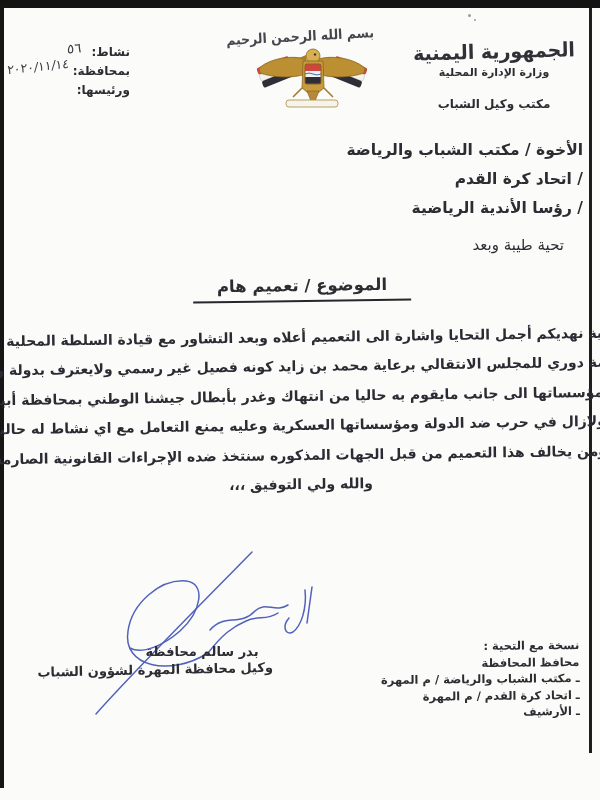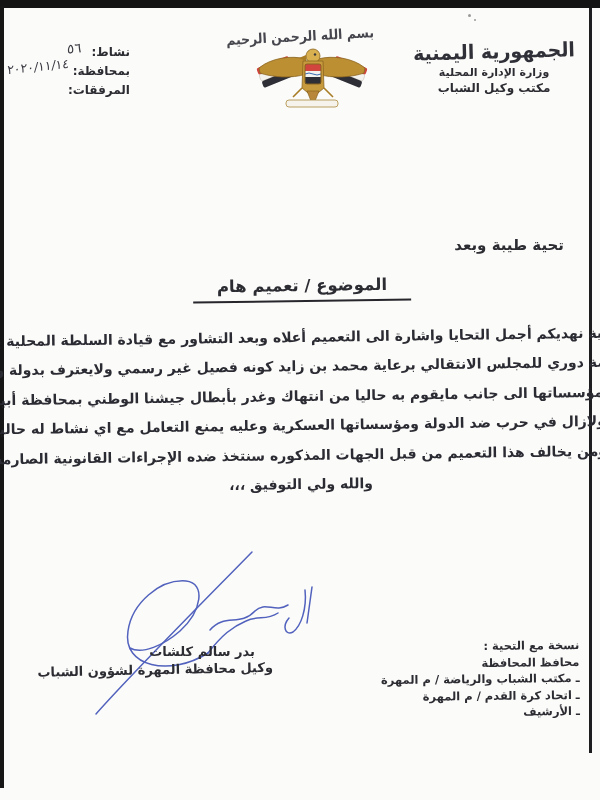--- a/index.html
+++ b/index.html
@@ -12,38 +12,38 @@
   
   .scan-bar-top{position:absolute;left:0;top:0;width:600px;height:8px;background:#141414;}
   .scan-bar-left{position:absolute;left:0;top:6px;width:4px;height:782px;background:#161616;}
   .scan-line-right{position:absolute;left:589px;top:8px;width:3px;height:745px;background:#1d1d1f;}
   .speck{position:absolute;background:#9a9a9a;border-radius:50%;}
 
   
   .lh-right{position:absolute;right:16px;top:40px;width:180px;text-align:center;}
   .lh-country{font-size:19px;font-weight:700;letter-spacing:-0.5px;transform:rotate(-1.5deg) scaleY(1.05);color:#303038;}
   .lh-ministry{font-size:11px;font-weight:700;margin-top:4px;}
-  .lh-office{font-size:12px;font-weight:700;margin-top:2px;}
+  .lh-office{font-size:12px;font-weight:700;margin-top:18px;}
 
   .lh-left{position:absolute;left:12px;top:44px;width:118px;font-size:12px;font-weight:700;}
   .ref-row{display:flex;align-items:flex-start;margin-bottom:3px;line-height:16px;}
   .ref-label{white-space:nowrap;}
   .handwriting{
     font-weight:400;font-size:13.5px;color:#3b3b44;white-space:nowrap;
     transform:rotate(-6deg) skewX(-6deg);transform-origin:center;margin-right:10px;margin-top:-4px;
   }
   .hw-date{margin-right:4px;font-size:12.5px;}
 
   .lh-center{position:absolute;left:250px;top:28px;width:124px;text-align:center;}
   .bismillah{font-size:12.5px;font-weight:700;color:#46464e;transform:rotate(-3deg) scaleY(1.1);letter-spacing:-0.5px;white-space:nowrap;}
   .emblem{margin-top:1px;}
 
   
   .recipients{position:absolute;right:17px;top:136px;text-align:right;font-weight:700;font-size:15.5px;line-height:29px;white-space:nowrap;}
-  .greeting{position:absolute;right:36px;top:236px;font-weight:700;font-size:15px;white-space:nowrap;}
+  .greeting{position:absolute;right:36px;top:236px;font-weight:400;font-size:15px;white-space:nowrap;}
 
   
   .subject{
     position:absolute;left:193px;top:276px;width:218px;text-align:center;
     font-size:16.5px;font-weight:700;padding-bottom:5px;border-bottom:2.5px solid #26262c;
     transform:rotate(-0.8deg);white-space:nowrap;
   }
 
   
   .body-block{position:absolute;left:8px;top:322px;width:584px;transform:rotate(-0.8deg);}
@@ -78,21 +78,21 @@
   <div class="lh-left">
     <div class="ref-row">
       <span class="ref-label">نشاط:</span>
       <span class="handwriting">٥٦</span>
     </div>
     <div class="ref-row">
       <span class="ref-label">بمحافظة:</span>
       <span class="handwriting hw-date">٢٠٢٠/١١/١٤</span>
     </div>
     <div class="ref-row">
-      <span class="ref-label">المرفقات:</span>
+      <span class="ref-label">ورئيسها:</span>
     </div>
   </div>
 
   <div class="lh-center">
     <div class="bismillah">بسم الله الرحمن الرحيم</div>
     <svg class="emblem" width="112" height="64" viewBox="0 0 112 64">
 
       <g transform="rotate(-22 24 30)">
         <rect x="4" y="16" width="34" height="7" rx="2" fill="#d2453f"></rect>
         <rect x="4" y="23" width="34" height="7" rx="2" fill="#f4f2ee" stroke="#c9c4ba" stroke-width="0.6"></rect>
@@ -122,20 +122,25 @@
         <rect x="49" y="20" width="16" height="20" rx="2" fill="none" stroke="#8a6420" stroke-width="1"></rect>
       </g>
 
       <path d="M51,47 L63,47 L57,62 Z" fill="#b8873a" stroke="#8a6420" stroke-width="0.7"></path>
       <path d="M46,44 L37,53 M68,44 L77,53" stroke="#a87d26" stroke-width="1.6" fill="none"></path>
 
       <rect x="30" y="56" width="52" height="7" rx="3" fill="#f6f3ec" stroke="#a98c3f" stroke-width="0.8"></rect>
     </svg>
   </div>
 
+  <div class="recipients">
+    <div>الأخوة / مكتب الشباب والرياضة</div>
+    <div>/ اتحاد كرة القدم</div>
+    <div>/ رؤسا الأندية الرياضية</div>
+  </div>
 
   <div class="greeting">تحية طيبة وبعد</div>
 
   <div class="subject">الموضوع / تعميم هام</div>
 
   <div class="body-block">
     <div class="body-line">
         <span>في البداية نهديكم أجمل التحايا واشارة الى التعميم أعلاه وبعد التشاور مع قيادة السلطة المحلية يمنع منعا</span>
       </div>
     <div class="body-line">
@@ -159,21 +164,21 @@
     <g fill="none" stroke="#4355b8" stroke-width="1.5" stroke-linecap="round" opacity="0.92">
       <path d="M36,179 C 75,135 150,60 192,17"></path>
       <path d="M148,118 C 110,142 62,132 68,96 C 72,68 100,44 126,46 C 146,48 142,76 120,96 C 104,110 82,120 70,113"></path>
       <path d="M148,118 C 162,100 172,92 186,86 C 198,80 206,86 218,78"></path>
       <path d="M150,95 C 165,78 180,92 195,76 C 205,66 215,78 228,70"></path>
       <path d="M245,55 C 247,74 241,91 233,97 C 225,101 222,91 229,83"></path>
       <path d="M252,52 L 247,88"></path>
     </g>
   </svg>
 
-  <div class="sig-name">بدر سالم كلشات</div>
+  <div class="sig-name">بدر سالم محافظة</div>
   <div class="sig-title">وكيل محافظة المهرة لشؤون الشباب</div>
 
   <div class="copies">
     <div>نسخة مع التحية :</div>
     <div>محافظ المحافظة</div>
     <div>ـ مكتب الشباب والرياضة / م المهرة</div>
     <div>ـ اتحاد كرة القدم / م المهرة</div>
     <div>ـ الأرشيف</div>
   </div>
 

